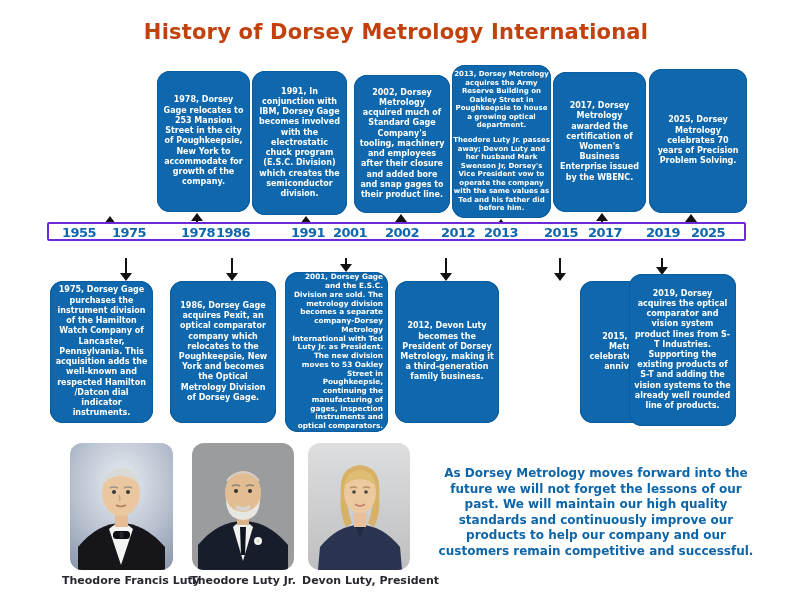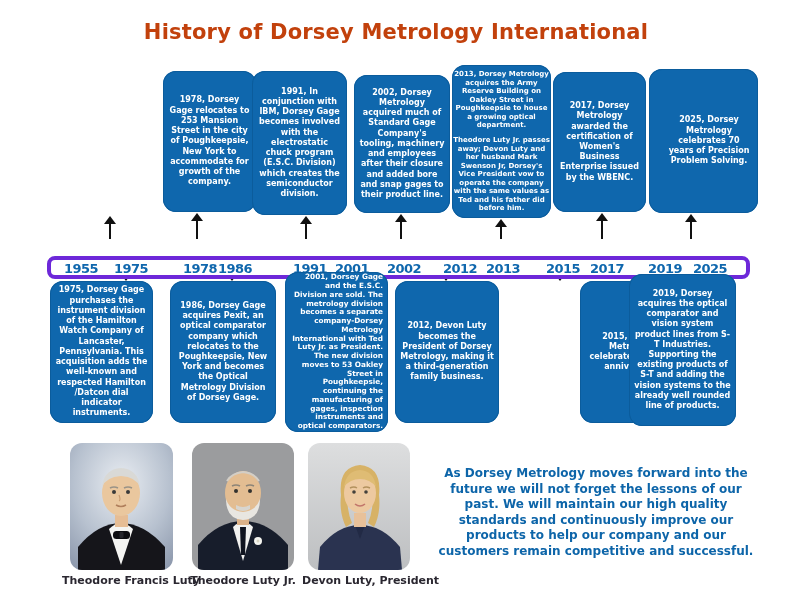--- a/index.html
+++ b/index.html
@@ -18,22 +18,22 @@
     color:#ffffff;text-align:center;z-index:2;
     box-shadow:0 0 0 1px #0b5c9c inset;
   }
   .ebox .btxt{font-size:8px;font-weight:bold;line-height:1.28;padding:4px 5px;word-wrap:break-word;}
   .ebox .btxt.sm{font-size:7px;line-height:1.22;padding:3px 0;}
   .ebox .btxt.sm p{margin:0 0 6px 0;}
   .ebox .btxt.sm p:last-child{margin:0;}
   .ebox .btxt.c3{font-size:7.3px;line-height:1.2;}
   
   .tl-bar{
-    position:absolute;left:47px;top:256px;width:695px;height:15px;
-    background:#ffffff;border:4px solid #6d28d9;border-radius:8px;z-index:1;
+    position:absolute;left:47px;top:222px;width:695px;height:15px;
+    background:#ffffff;border:2px solid #6d28d9;border-radius:2px;z-index:1;
   }
   .year{
     position:absolute;top:50%;transform:translate(-50%,-50%);
     color:#0f67ad;font-size:13px;font-weight:bold;letter-spacing:-0.5px;white-space:nowrap;
   }
   
   .arrow{position:absolute;width:12px;z-index:0;}
   .arrow .shaft{position:absolute;left:5px;width:2px;background:#111111;}
   .arrow .head{position:absolute;left:0;width:0;height:0;border-left:6px solid transparent;border-right:6px solid transparent;}
   .arrow.up .shaft{top:6px;bottom:0;}
@@ -55,39 +55,39 @@
     text-align:center;color:#0d65a9;font-size:12px;font-weight:bold;line-height:1.3;
   }
 </style>
 </head>
 <body>
 
 <div class="canvas">
 
   <h1 class="page-title">History of Dorsey Metrology International</h1>
 
-  <div class="ebox" style="left:157px;top:71px;width:93px;height:141px;margin-left:6px;">
+  <div class="ebox" style="left:157px;top:71px;width:93px;height:141px;">
     <div class="btxt">1978, Dorsey Gage relocates to 253 Mansion Street in the city of Poughkeepsie, New York to accommodate for growth of the company.</div>
   </div>
   <div class="ebox" style="left:252px;top:71px;width:95px;height:144px;">
     <div class="btxt">1991, In conjunction with IBM, Dorsey Gage becomes involved with the electrostatic chuck program (E.S.C. Division) which creates the semiconductor division.</div>
   </div>
   <div class="ebox" style="left:354px;top:75px;width:96px;height:138px;">
     <div class="btxt">2002, Dorsey Metrology acquired much of Standard Gage Company's tooling, machinery and employees after their closure and added bore and snap gages to their product line.</div>
   </div>
   <div class="ebox" style="left:452px;top:65px;width:99px;height:153px;">
     <div class="btxt sm">
       <p>2013, Dorsey Metrology acquires the Army Reserve Building on Oakley Street in Poughkeepsie to house a growing optical department.</p>
       <p>Theodore Luty Jr. passes away; Devon Luty and her husband Mark Swenson Jr, Dorsey's Vice President vow to operate the company with the same values as Ted and his father did before him.</p>
     </div>
   </div>
   <div class="ebox" style="left:553px;top:72px;width:93px;height:140px;">
     <div class="btxt">2017, Dorsey Metrology awarded the certification of Women's Business Enterprise issued by the WBENC.</div>
   </div>
-  <div class="ebox" style="left:649px;top:69px;width:98px;height:144px;padding-left:11px;">
+  <div class="ebox" style="left:649px;top:69px;width:98px;height:144px;">
     <div class="btxt">2025, Dorsey Metrology celebrates 70 years of Precision Problem Solving.</div>
   </div>
 
   <div class="arrow up" style="left:104px;top:216px;height:23px;">
       <span class="head"></span>
       <span class="shaft"></span>
     </div>
   <div class="arrow up" style="left:191px;top:213px;height:26px;">
       <span class="head"></span>
       <span class="shaft"></span>

